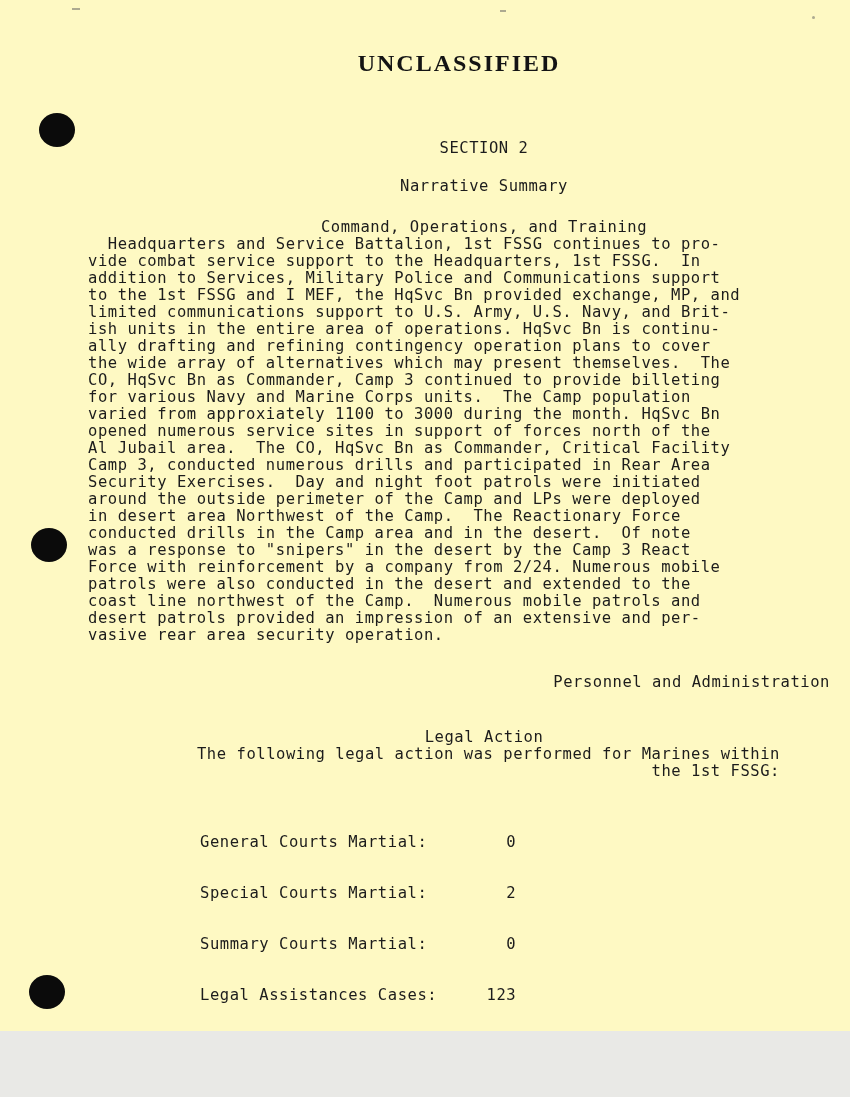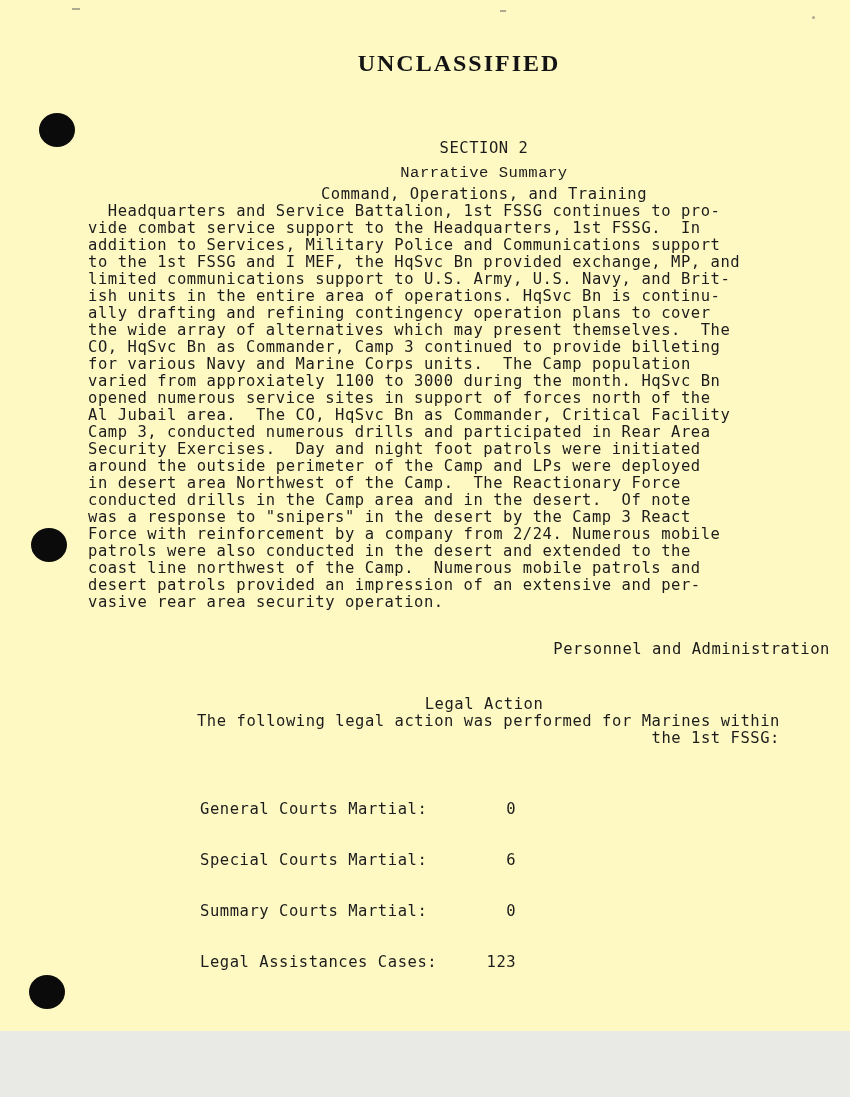--- a/index.html
+++ b/index.html
@@ -52,22 +52,22 @@
     font-size: 15.5px;
     line-height: 17px;
     letter-spacing: 0.55px;
   }
   .heading {
     text-align: center;
     transform: translateX(50px);
     white-space: pre;
   }
   .section-title    { }
-  .section-subtitle { margin-top: 8px; font-family: Liberation Mono, monospace; }
-  .heading-command  { margin-top: 4px; }
+  .section-subtitle { margin-top: 21px; }
+  .heading-command  { margin-top: 24px; }
   .heading-personnel{ margin-top: 30px; text-align: right; }
   .heading-legal    { margin-top: 38px; }
   pre.para {
     margin: 0;
     font: inherit;
     letter-spacing: inherit;
     white-space: pre;
   }
   .para-command   { margin-top: 11px; }
   .para-personnel { margin-top: 12px; }
@@ -139,21 +139,21 @@
     <div class="heading heading-personnel">Personnel and Administration</div>
 
 
     <div class="heading heading-legal">Legal Action</div>
 
     <pre class="para para-legal">     The following legal action was performed for Marines within
 the 1st FSSG:</pre>
 
     <div class="legal-stats">
       <div>General Courts Martial:        0</div>
-      <div>Special Courts Martial:        6</div>
+      <div>Special Courts Martial:        2</div>
       <div>Summary Courts Martial:        0</div>
       <div>Legal Assistances Cases:     123</div>
       
       
       
       
     </div>
 
   </div>
 

